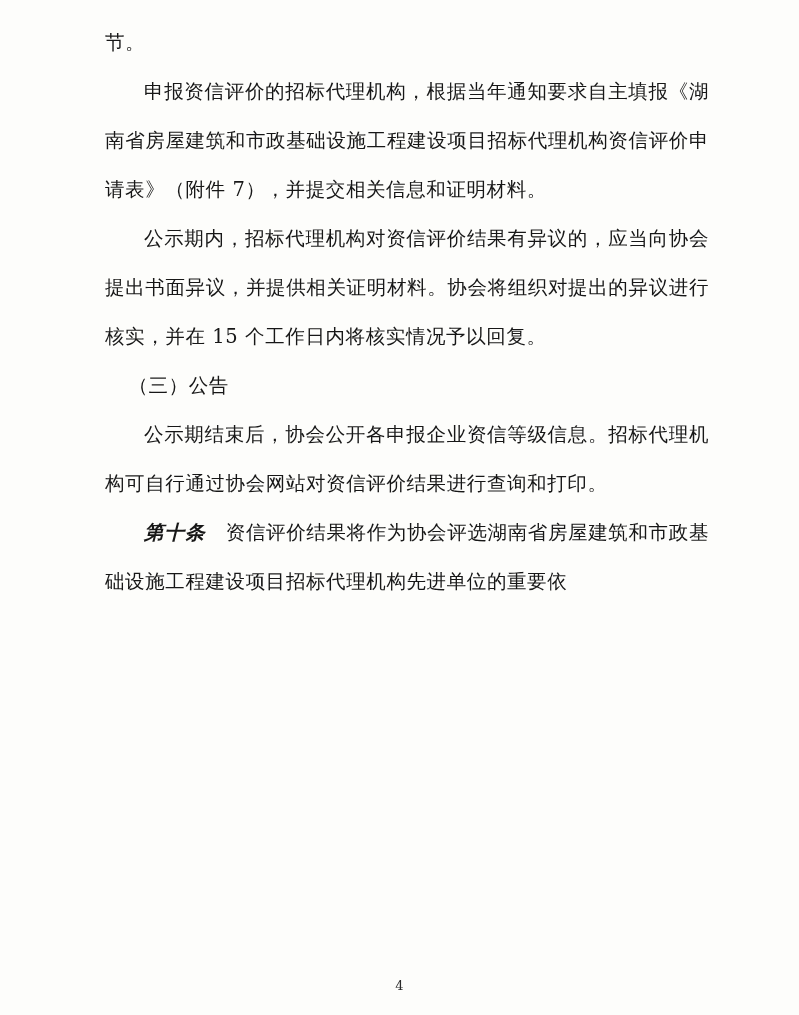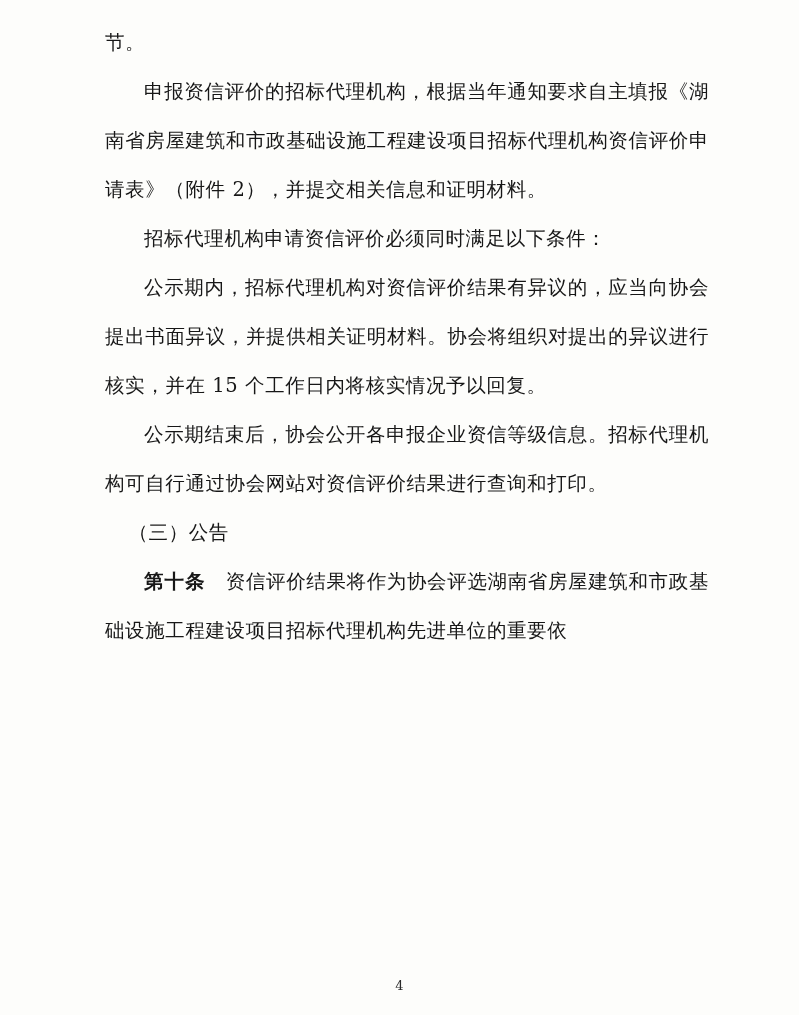--- a/index.html
+++ b/index.html
@@ -38,20 +38,21 @@
   }
   .no-indent {
     text-indent: 0;
   }
   .list-item {
     text-indent: 1.4em;
   }
   .bold {
     font-weight: 700;
     letter-spacing: 1px;
+    font-style: italic;
   }
   .heading-sub {
     text-indent: 1.2em;
   }
   .page-number {
     position: absolute;
     bottom: 22px;
     left: 0;
     width: 799px;
     text-align: center;
@@ -62,33 +63,32 @@
 </style>
 </head>
 <body>
 
 <div class="page">
   <div class="doc-body">
 
     <p class="para no-indent">节。</p>
 
 
-    <p class="para indent-1">申报资信评价的招标代理机构，根据当年通知要求自主填报《湖南省房屋建筑和市政基础设施工程建设项目招标代理机构资信评价申请表》（附件 2），并提交相关信息和证明材料。</p>
+    <p class="para indent-1">申报资信评价的招标代理机构，根据当年通知要求自主填报《湖南省房屋建筑和市政基础设施工程建设项目招标代理机构资信评价申请表》（附件 7），并提交相关信息和证明材料。</p>
 
-    <p class="para indent-1">招标代理机构申请资信评价必须同时满足以下条件：</p>
 
 
 
 
 
 
     <p class="para indent-1">公示期内，招标代理机构对资信评价结果有异议的，应当向协会提出书面异议，并提供相关证明材料。协会将组织对提出的异议进行核实，并在 15 个工作日内将核实情况予以回复。</p>
 
+    <p class="para heading-sub">（三）公告</p>
+
     <p class="para indent-1">公示期结束后，协会公开各申报企业资信等级信息。招标代理机构可自行通过协会网站对资信评价结果进行查询和打印。</p>
-
-    <p class="para heading-sub">（三）公告</p>
 
     <p class="para indent-1"><span class="bold">第十条</span>　<span>资信评价结果将作为协会评选湖南省房屋建筑和市政基础设施工程建设项目招标代理机构先进单位的重要依</span></p>
 
   </div>
 
   <div class="page-number">4</div>
 </div>
 
 </body></html>

